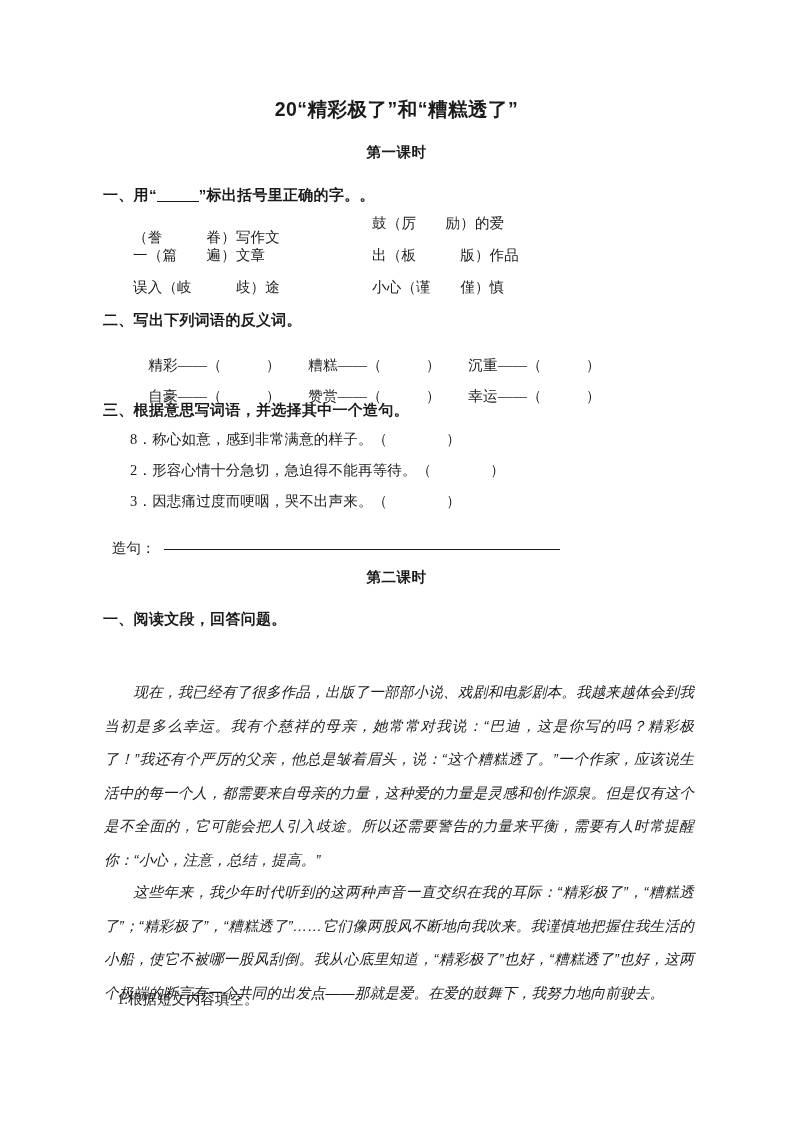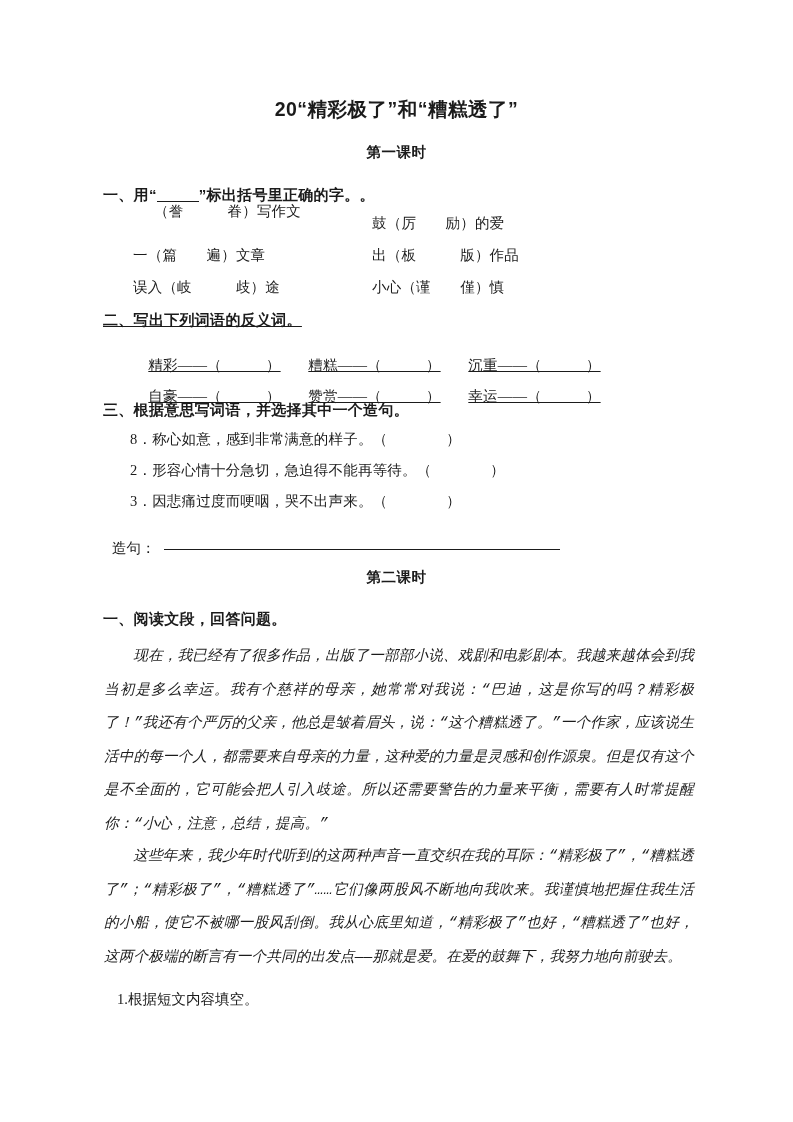--- a/index.html
+++ b/index.html
@@ -67,21 +67,21 @@
     white-space: pre;
     letter-spacing: 0.2px;
   }
 
   
   .choice-col-left  { left: 133px; }
   .choice-col-right { left: 372px; }
 
   
   .ant-row { left: 133px; }
-  .ant-cell { display: inline-block; text-decoration: underline; }
+  .ant-cell { display: inline-block; }
 
   
   .def-row { left: 130px; }
 
   
   .sentence-make {
     position: absolute;
     left: 112px;
     top: 539px;
     font-size: 14.5px;
@@ -94,27 +94,28 @@
     border-bottom: 1.3px solid #1b1b1b;
     vertical-align: 3px;
     margin-left: 8px;
   }
 
   
   .passage {
     position: absolute;
     left: 104px;
     width: 590px;
-    font-family: Liberation Mono, monospace;
+    font-family: Liberation Sans, sans-serif;
     font-size: 14.6px;
     line-height: 33.5px;
     text-align: justify;
     text-justify: inter-ideograph;
     font-style: italic;
     letter-spacing: 0.15px;
+    margin-top: 36px;
   }
   .passage p {
     margin: 0;
     text-indent: 2em;
   }
   .passage-p1 { top: 640px; }
   .passage-p2 { top: 840px; }
 
   .sub-question {
     position: absolute;
@@ -130,30 +131,30 @@
 <div class="page">
 
   <div class="doc-title">20“精彩极了”和“糟糕透了”</div>
 
   <div class="session-title session-1-title">第一课时</div>
 
   <div class="q-head" style="top:186px;">
     <span>一、用“</span><span class="blank-underline"></span><span>”标出括号里正确的字。。</span>
   </div>
 
-  <div class="row choice-col-left" style="top:202px;margin-left:21px;">（誊　　　眷）写作文</div>
+  <div class="row choice-col-left" style="top:228px;">（誊　　　眷）写作文</div>
   <div class="row choice-col-right" style="top:214px;">鼓（厉　　励）的爱</div>
 
   <div class="row choice-col-left" style="top:246px;">一（篇　　遍）文章</div>
   <div class="row choice-col-right" style="top:246px;">出（板　　　版）作品</div>
 
   <div class="row choice-col-left" style="top:278px;">误入（岐　　　歧）途</div>
   <div class="row choice-col-right" style="top:278px;">小心（谨　　僅）慎</div>
 
-  <div class="q-head" style="top:311px;text-decoration:underline;">二、写出下列词语的反义词。</div>
+  <div class="q-head" style="top:311px;">二、写出下列词语的反义词。</div>
 
   <div class="row ant-row" style="top:339px;">
     <span class="ant-cell" style="width:160px;">精彩——（　　　）</span><span class="ant-cell" style="width:160px;">糟糕——（　　　）</span><span class="ant-cell">沉重——（　　　）</span>
   </div>
 
   <div class="row ant-row" style="top:370px;">
     <span class="ant-cell" style="width:160px;">自豪——（　　　）</span><span class="ant-cell" style="width:160px;">赞赏——（　　　）</span><span class="ant-cell">幸运——（　　　）</span>
   </div>
 
   <div class="q-head" style="top:401px;">三、根据意思写词语，并选择其中一个造句。</div>

